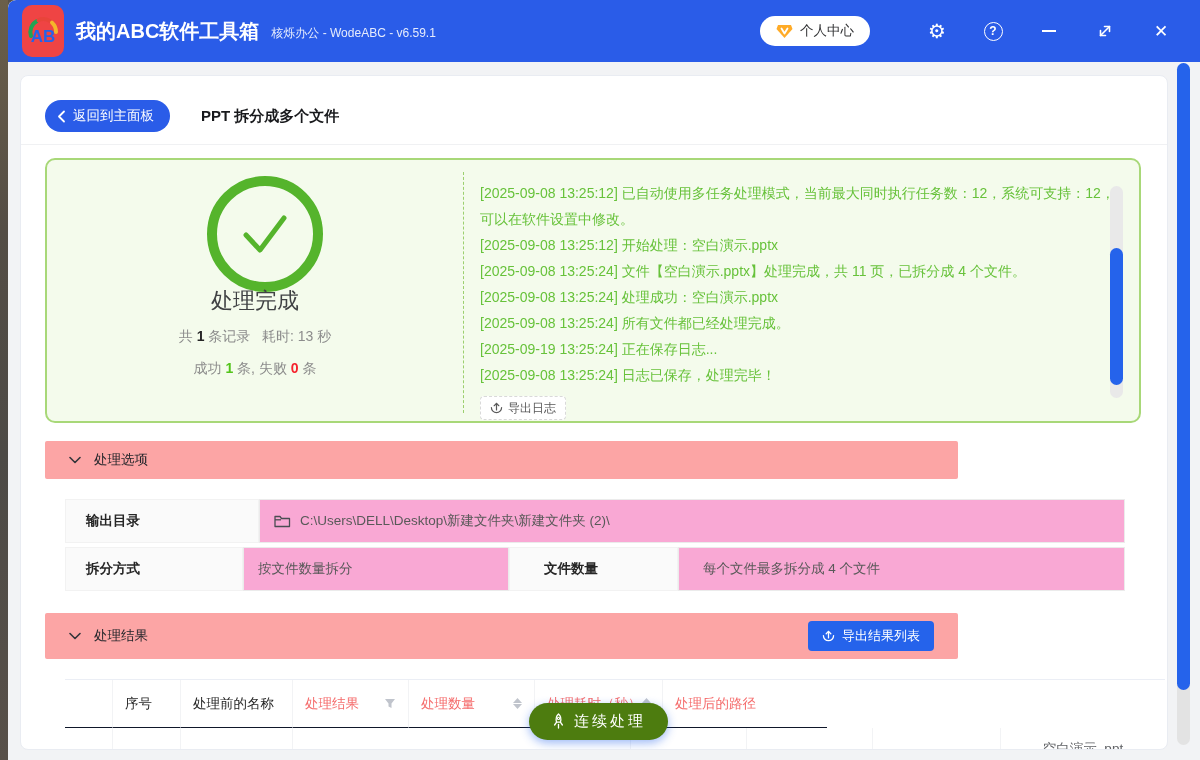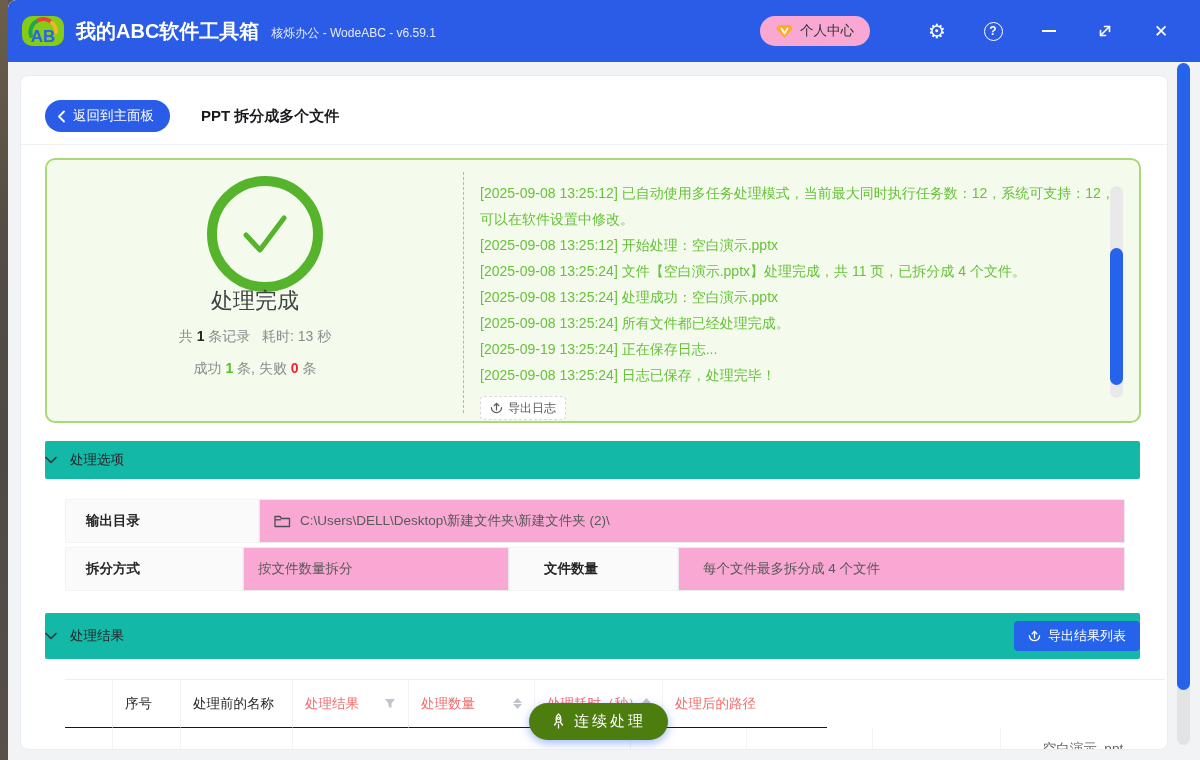--- a/index.html
+++ b/index.html
@@ -8,26 +8,26 @@
 
   .desktop-strip { position:absolute; left:0; top:0; width:8px; height:760px;
     background:linear-gradient(180deg,#6b5f4a 0%,#544d45 30%,#4d4a46 60%,#585049 100%); }
 
   .window { position:absolute; left:8px; top:0; width:1192px; height:760px;
     background:#f2f3f5; border-top-left-radius:8px; overflow:hidden; }
 
   
   .titlebar { height:62px; background:#2a5ce8; display:flex; align-items:center;
     padding:0 22px 0 14px; border-top-left-radius:8px; }
-  .logo { width:42px; height:30px; background:#84cc16; border-radius:10px; margin-right:12px;
+  .logo { width:42px; height:52px; background:#ef4444; border-radius:10px; margin-right:12px;
     display:flex; align-items:center; justify-content:center; flex:0 0 auto; }
   .app-title { color:#fff; font-size:20px; font-weight:bold; margin-right:12px; white-space:nowrap; }
   .app-subtitle { color:rgba(255,255,255,.88); font-size:12px; white-space:nowrap; margin-top:4px; }
   .tb-spacer { flex:1; }
-  .pill { height:30px; background:#f9a8d4; border-radius:15px; display:flex; align-items:center;
+  .pill { height:30px; background:#ffffff; border-radius:15px; display:flex; align-items:center;
     gap:7px; padding:0 16px; cursor:pointer; margin-right:28px; }
   .pill span { font-size:13.5px; color:#303133; white-space:nowrap; }
   .tb-icon { width:34px; height:34px; display:flex; align-items:center; justify-content:center;
     color:#fff; cursor:pointer; margin-left:22px; }
   .gear-glyph { font-size:20px; line-height:1; }
   .help-circle { width:19px; height:19px; border:1.6px solid #fff; border-radius:50%;
     display:flex; align-items:center; justify-content:center; font-size:12px; font-weight:bold; }
   .min-bar { width:14px; height:2px; background:#fff; }
   .close-glyph { font-size:17px; line-height:1; }
 
@@ -71,22 +71,22 @@
   .btn-export-log { position:absolute; left:433px; top:236px; height:24px; padding:0 9px;
     background:#fff; border:1px dashed #d9d9d9; border-radius:4px; color:#595959; font-size:12px;
     display:flex; align-items:center; gap:5px; cursor:pointer;
     font-family:"Liberation Sans","DejaVu Sans",sans-serif; }
   .log-scroll-track { position:absolute; left:1063px; top:26px; width:13px; height:212px;
     background:#e9e9e9; border-radius:7px; }
   .log-scroll-thumb { position:absolute; left:0; top:62px; width:13px; height:137px;
     background:#2563eb; border-radius:7px; }
 
   
-  .sec-header { position:absolute; left:24px; width:1095px; background:#14b8a6; border-radius:2px;
-    display:flex; align-items:center; padding:0 0; gap:13px; cursor:pointer; }
+  .sec-header { position:absolute; left:24px; width:913px; background:#fca5a5; border-radius:2px;
+    display:flex; align-items:center; padding:0 24px; gap:13px; cursor:pointer; }
   .sec-header.opts { top:365px; height:38px; }
   .sec-header.results { top:537px; height:46px; }
   .sec-title { font-size:13.5px; color:#24262b; }
   .btn-export-list { margin-left:auto; height:30px; padding:0 14px; background:#2563eb; color:#fff;
     border:none; border-radius:4px; font-size:13px; display:flex; align-items:center; gap:7px;
     cursor:pointer; font-family:"Liberation Sans","DejaVu Sans",sans-serif; }
 
   
   .opt-label { position:absolute; background:#fafafa; border:1px solid #f2f2f2; display:flex;
     align-items:center; padding:0 20px; font-size:13.5px; font-weight:bold; color:#262626; height:44px; }

